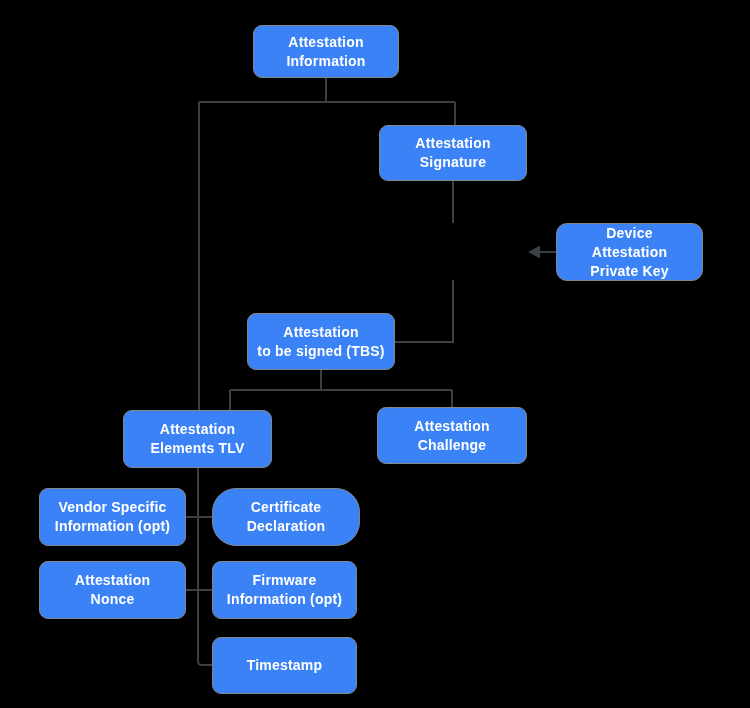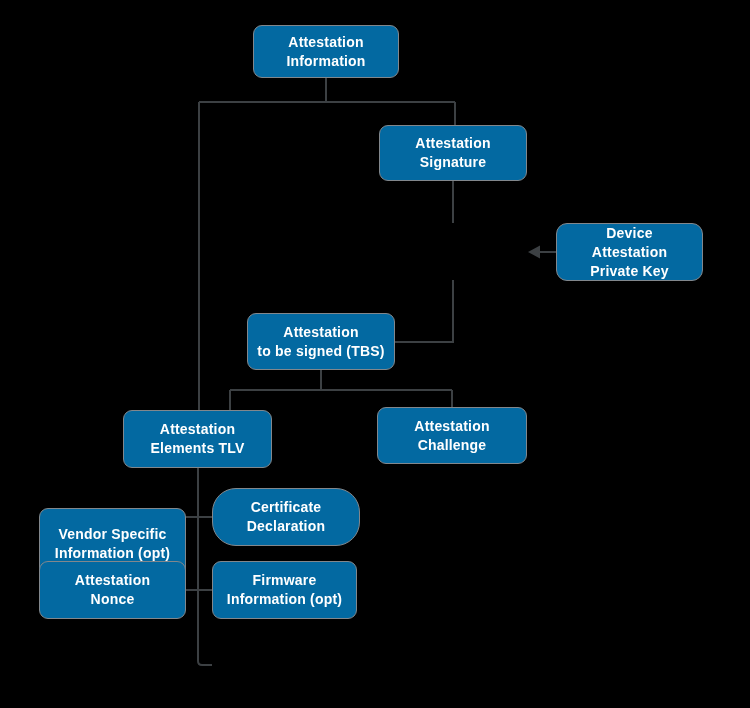--- a/index.html
+++ b/index.html
@@ -22,21 +22,21 @@
     width: 750px;
     height: 708px;
   }
   .node {
     position: absolute;
     box-sizing: border-box;
     display: flex;
     align-items: center;
     justify-content: center;
     text-align: center;
-    background: #0369a1;
+    background: #3b82f6;
     border: 1.5px solid #82878c;
     border-radius: 9px;
     color: #ffffff;
     font-size: 14px;
     font-weight: 600;
     line-height: 19px;
     letter-spacing: 0.2px;
   }
   .node .lbl {
     white-space: pre-line;
@@ -46,21 +46,21 @@
     border-color: #2f6fce;
   }
   
   .n-info      { left: 253px; top: 25px;  width: 146px; height: 53px; }
   .n-signature { left: 379px; top: 125px; width: 148px; height: 56px; }
   .n-ecdsa     { left: 379px; top: 223px; width: 148px; height: 57px; }
   .n-devkey    { left: 556px; top: 223px; width: 147px; height: 58px; border-radius: 11px; }
   .n-tbs       { left: 247px; top: 313px; width: 148px; height: 57px; }
   .n-tlv       { left: 123px; top: 410px; width: 149px; height: 58px; }
   .n-challenge { left: 377px; top: 407px; width: 150px; height: 57px; }
-  .n-vendor    { left: 39px;  top: 488px; width: 147px; height: 71px; margin-top: 20px; }
+  .n-vendor    { left: 39px;  top: 488px; width: 147px; height: 58px; }
   .n-certdecl  { left: 212px; top: 488px; width: 148px; height: 58px; border-radius: 24px; }
   .n-nonce     { left: 39px;  top: 561px; width: 147px; height: 58px; }
   .n-firmware  { left: 212px; top: 561px; width: 145px; height: 58px; }
   .n-timestamp { left: 212px; top: 637px; width: 145px; height: 57px; }
 </style>
 </head>
 <body>
 
 <div id="canvas">
 
@@ -121,14 +121,17 @@
   <div class="node n-nonce">
     <span class="lbl">Attestation
 Nonce</span>
   </div>
 
   <div class="node n-firmware">
     <span class="lbl">Firmware
 Information (opt)</span>
   </div>
 
+  <div class="node n-timestamp">
+    <span class="lbl">Timestamp</span>
+  </div>
 
 </div>
 
 </body></html>

